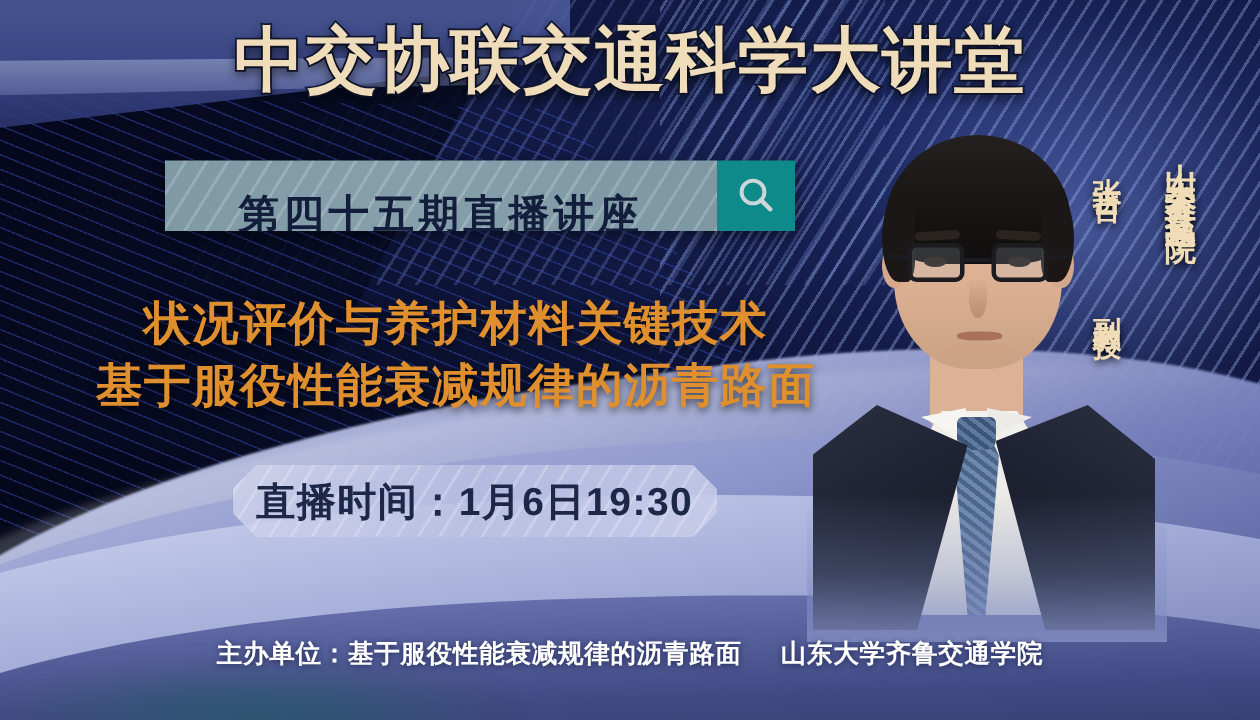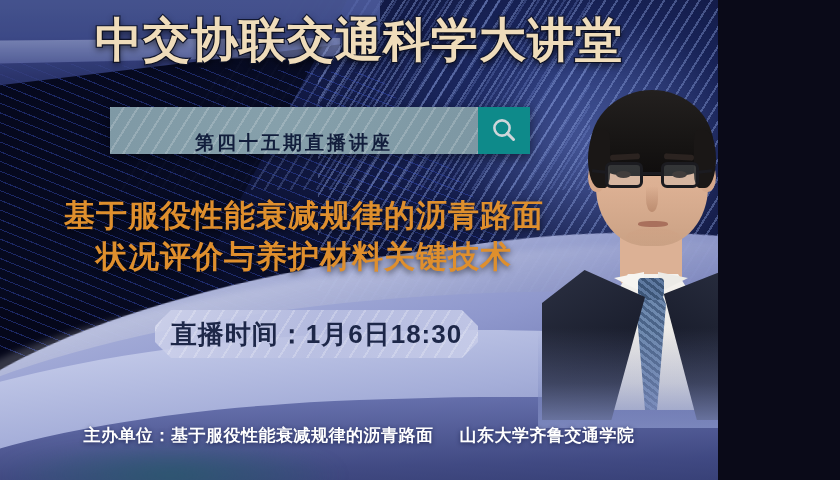--- a/index.html
+++ b/index.html
@@ -1,18 +1,18 @@
 <!DOCTYPE html>
 <html><head>
 <meta charset="utf-8">
 <style>
   html,body{margin:0;padding:0;background:#0a0a18;}
   *{box-sizing:border-box;}
   #poster{
-    position:relative;width:718px;height:480px;overflow:hidden;
+    position:relative;width:840px;height:480px;overflow:hidden;
     font-family:"Liberation Sans","DejaVu Sans",sans-serif;
     background:#14532d;
   }
 
   
   .bg-base{
     position:absolute;inset:0;
     background:
       radial-gradient(120% 90% at 78% 18%, #1d2a63 0%, #121a45 28%, #0a0f2c 55%, #05071a 80%),
       linear-gradient(160deg,#10183f 0%,#070b22 45%,#04060f 100%);
@@ -204,21 +204,21 @@
     overflow:hidden;
   }
   .subtitle-fill::after{
     content:"";position:absolute;inset:0;
     background:repeating-linear-gradient(-58deg,
       rgba(255,255,255,.18) 0px,rgba(255,255,255,.18) 2px,
       rgba(255,255,255,0) 2px,rgba(255,255,255,0) 12px);
   }
   .subtitle-text{
     position:relative;z-index:2;
-    font-size:19px;font-weight:bold;letter-spacing:3px;color:#121e3c;margin-top:25px;
+    font-size:27px;font-weight:bold;letter-spacing:3px;color:#121e3c;margin-top:25px;
   }
   .search-box{
     width:52px;background:#0e8a8a;display:flex;align-items:center;justify-content:center;
   }
   .search-box svg{display:block;}
 
   
   .lecture-title{
     position:absolute;left:24px;top:196px;width:560px;z-index:6;text-align:center;
     font-size:31px;font-weight:bold;line-height:1.32;letter-spacing:1px;
@@ -327,26 +327,26 @@
     </div>
     <div class="search-box">
       <svg width="30" height="30" viewBox="0 0 30 30">
         <circle cx="13" cy="12" r="7.6" fill="none" stroke="#cfd6da" stroke-width="2.6"></circle>
         <line x1="18.4" y1="17.4" x2="24.5" y2="23.5" stroke="#cfd6da" stroke-width="3" stroke-linecap="round"></line>
       </svg>
     </div>
   </div>
 
   <div class="lecture-title">
+    <span class="ln">状况评价与养护材料关键技术</span>
     <span class="ln">基于服役性能衰减规律的沥青路面</span>
-    <span class="ln">状况评价与养护材料关键技术</span>
   </div>
 
   <div class="time-badge">
-    <span class="time-text">直播时间：1月6日18:30</span>
+    <span class="time-text">直播时间：1月6日19:30</span>
   </div>
 
   <div class="v-col v-inst">山东大学齐鲁交通学院</div>
   <div class="v-col v-name">张吉哲</div>
   <div class="v-col v-rank">副教授</div>
 
   <div class="footer">
     <span>主办单位：基于服役性能衰减规律的沥青路面</span><span class="gap"></span><span>山东大学齐鲁交通学院</span>
   </div>
 

